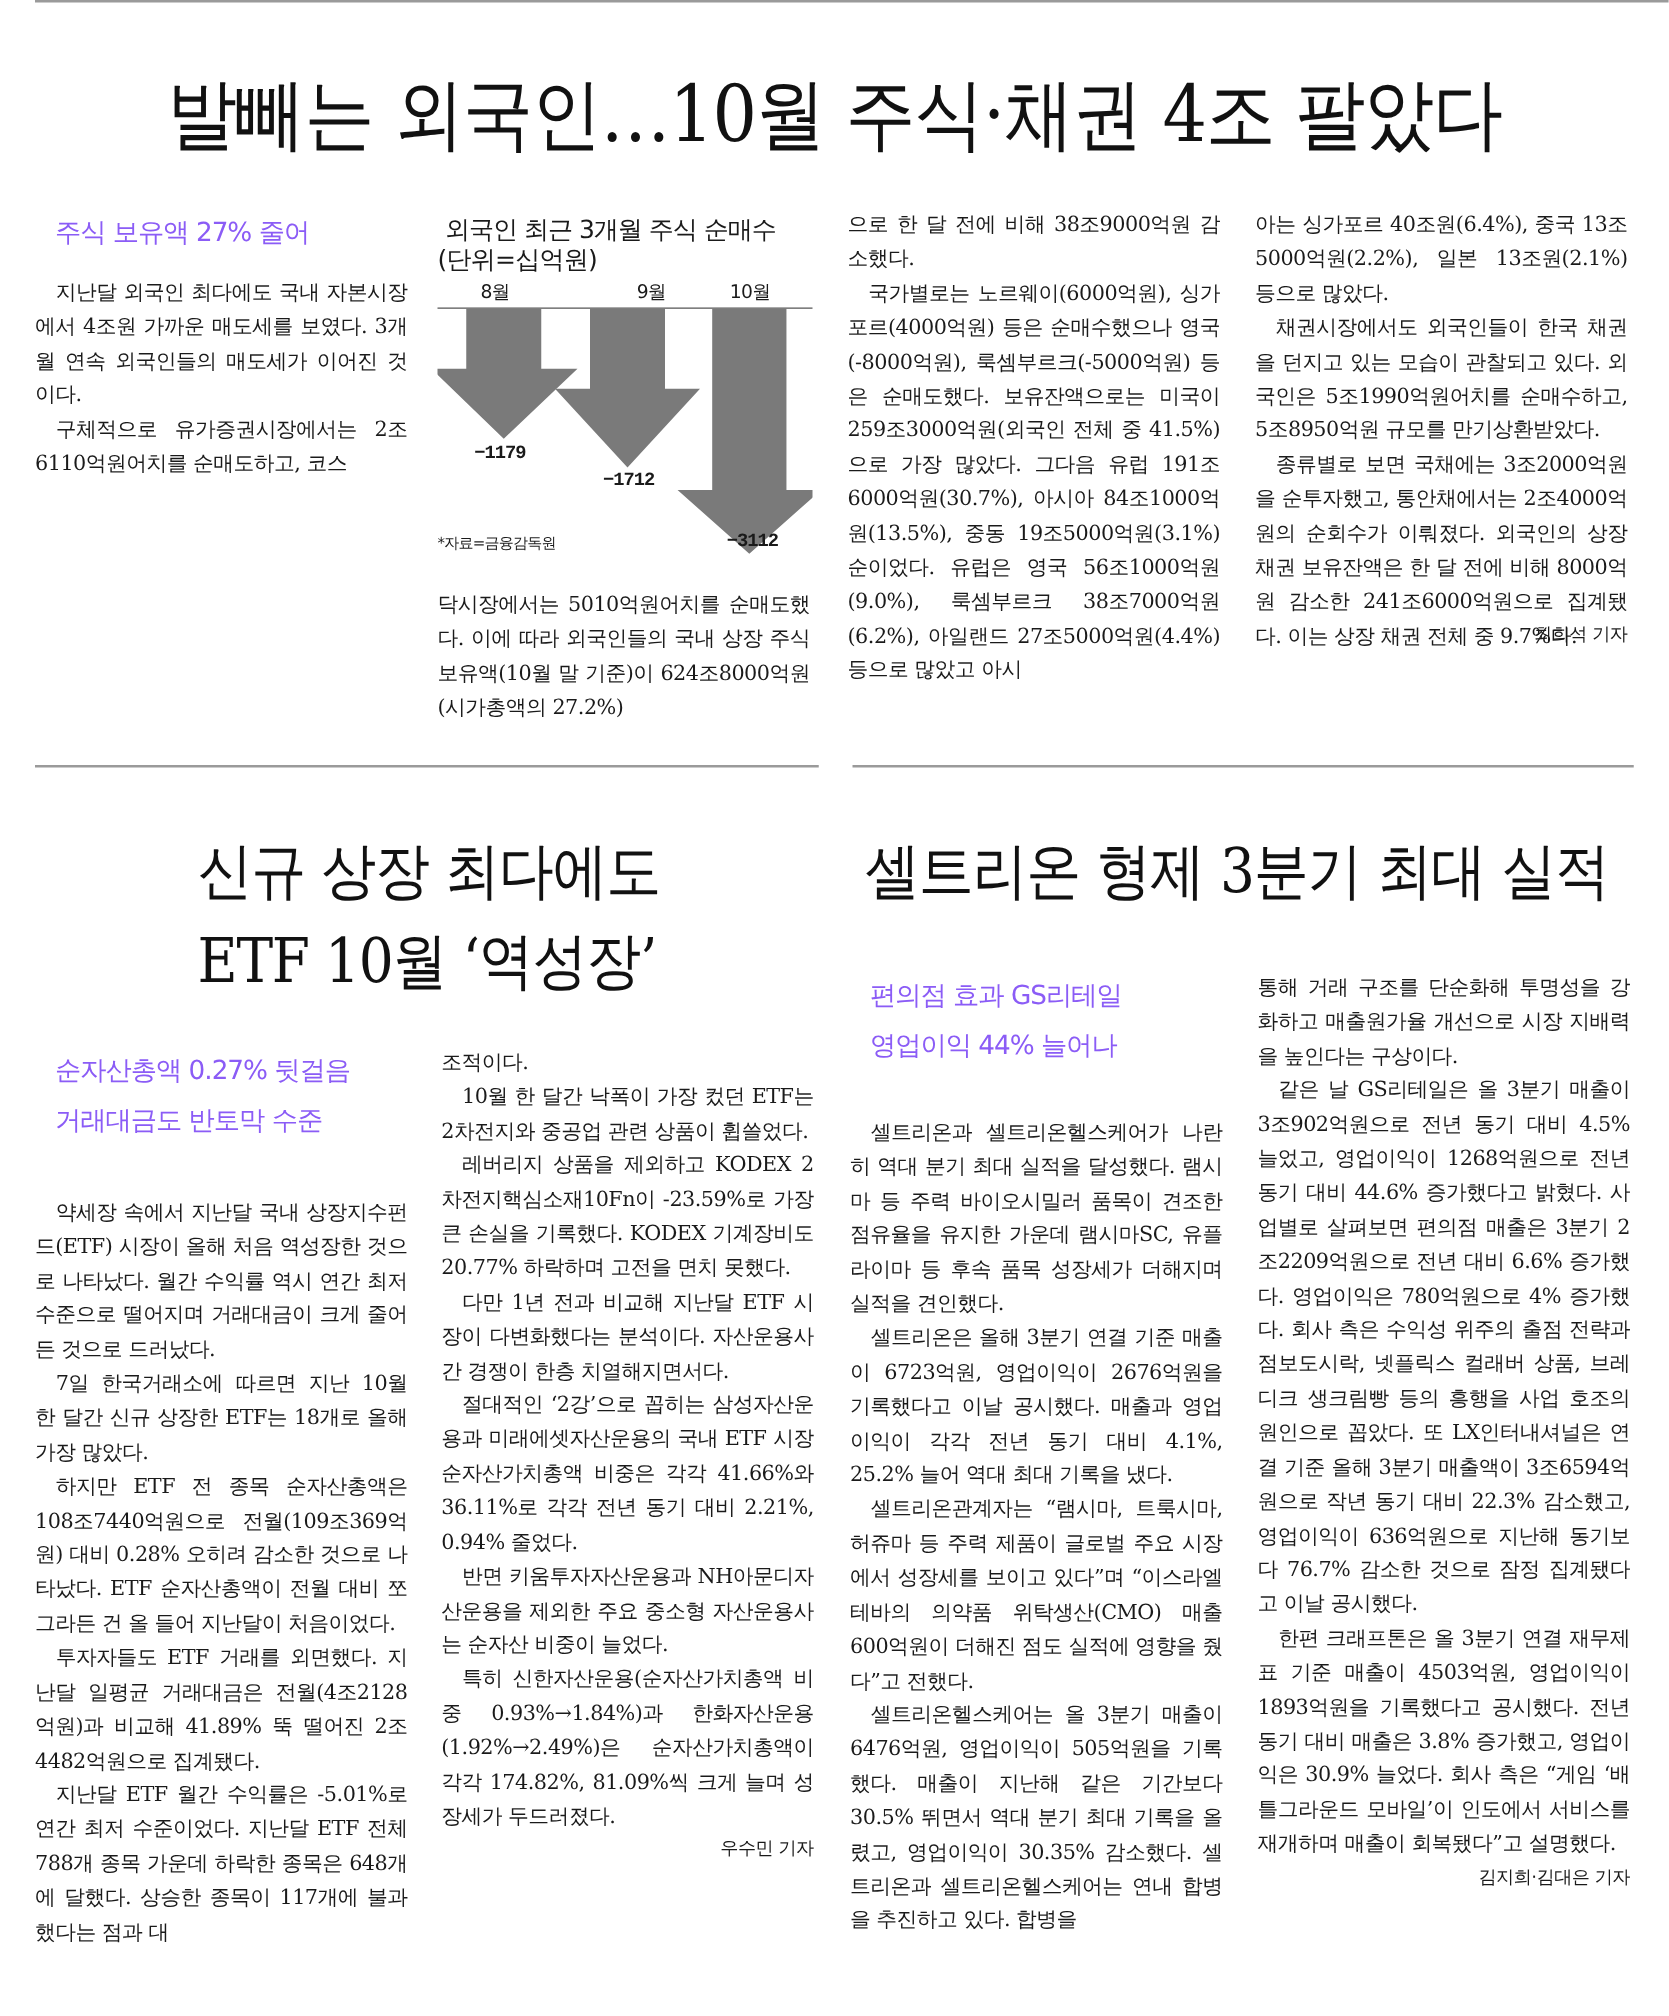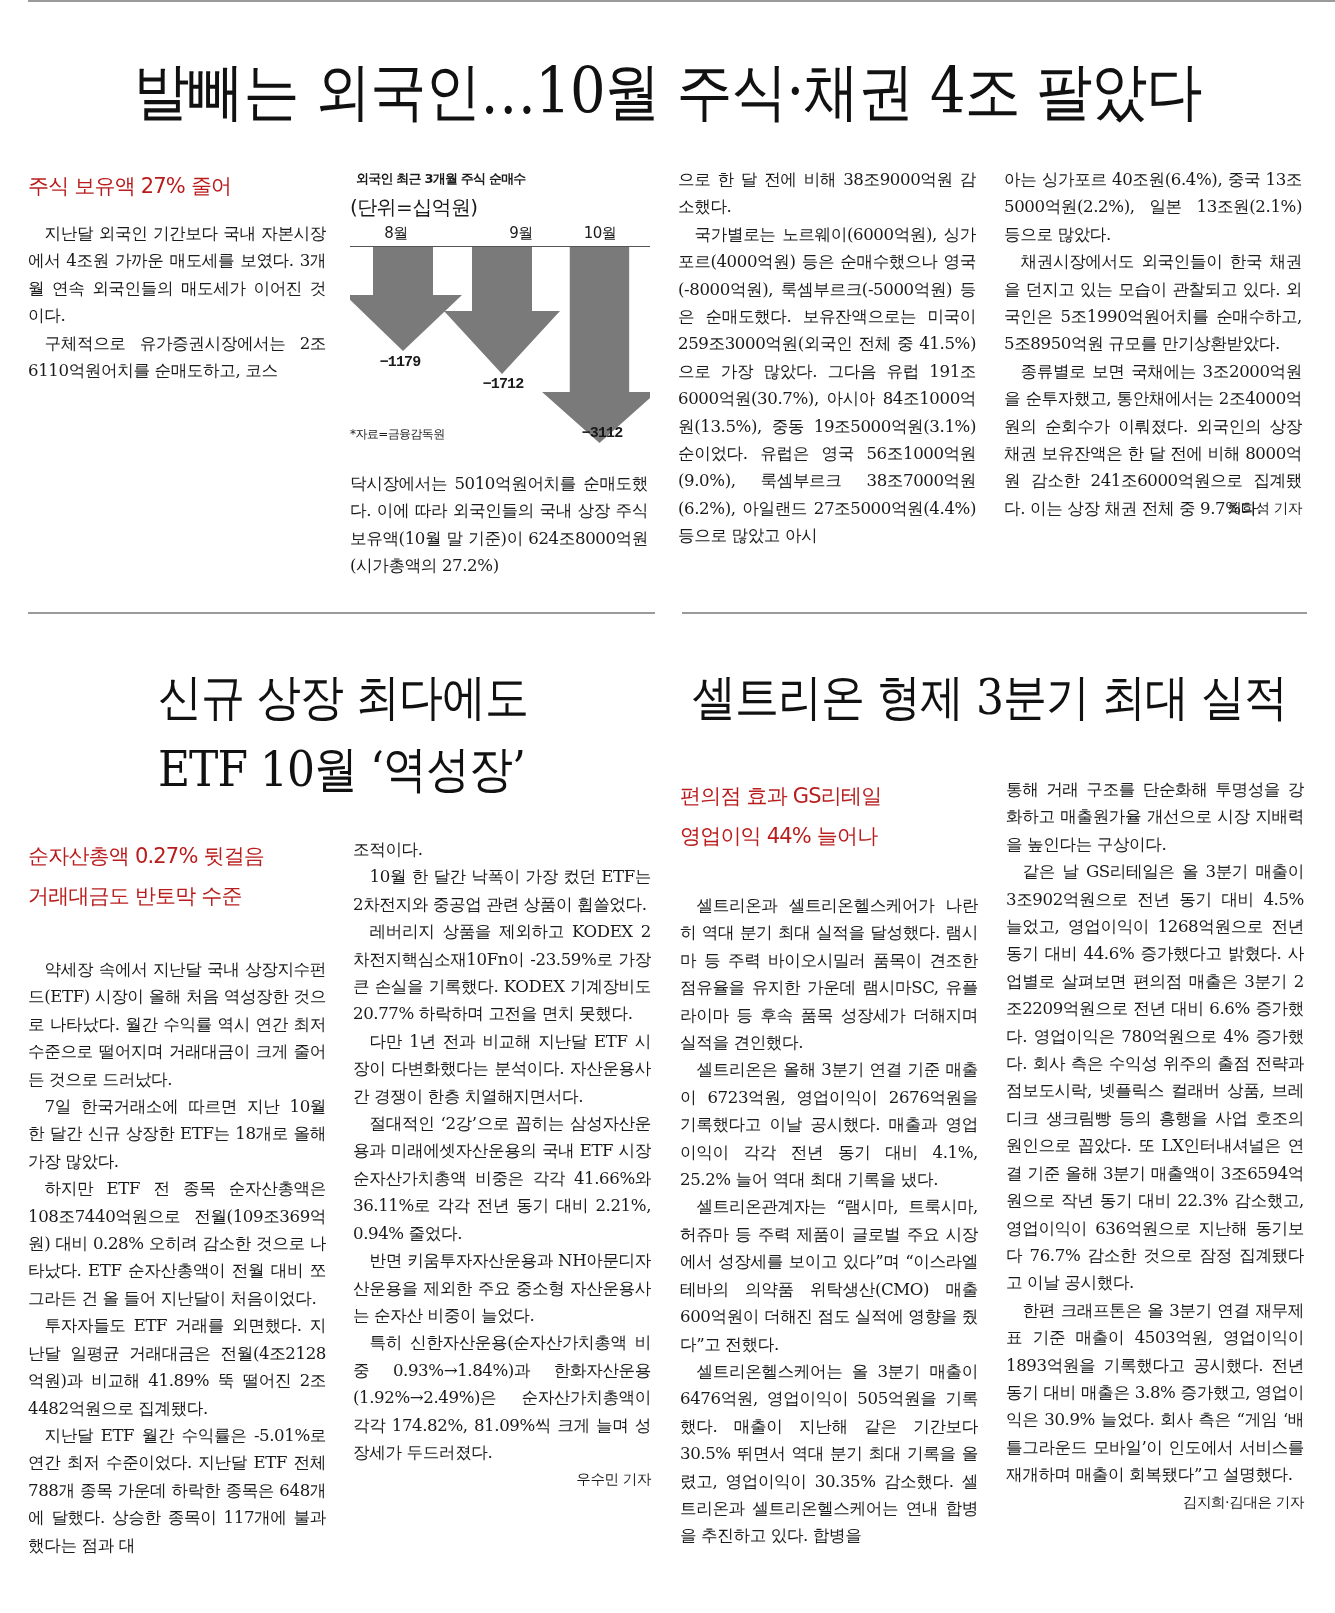--- a/index.html
+++ b/index.html
@@ -17,48 +17,48 @@
   }
   .col {
     position: absolute; width: 298px;
     font-size: 16.6px; line-height: 27.4px; letter-spacing: -0.4px;
     text-align: justify;
   }
   .col p { margin: 0; text-indent: 1em; }
   .col p.noindent { text-indent: 0; }
   .subhead {
     font-family: "DejaVu Sans", "Liberation Sans", sans-serif;
-    font-size: 21px; line-height: 40px; letter-spacing: -0.8px; color: #b91c1c;
+    font-size: 21px; line-height: 40px; letter-spacing: -0.8px; color: #8b5cf6; margin-left: 16px;
   }
   .byline { text-align: right; font-family: "DejaVu Sans", "Liberation Sans", sans-serif; font-size: 14.5px; }
   .rule { position: absolute; height: 2px; background: #9a9a9a; top: 612px; }
   .sec-headline {
     position: absolute; font-family: "DejaVu Serif", "Liberation Serif", serif;
     font-size: 44px; letter-spacing: -1px; color: #111; transform: scaleY(1.12);
   }
   
   .chart { position: absolute; left: 350px; top: 168px; width: 300px; height: 290px;
            font-family: "DejaVu Sans", "Liberation Sans", sans-serif; }
-  .chart-title { font-size: 13px; font-weight: bold; letter-spacing: -0.8px; position: absolute; left: 6px; top: 2px; }
+  .chart-title { font-size: 20px; font-weight: normal; letter-spacing: -0.8px; position: absolute; left: 6px; top: 2px; }
   .chart-unit { font-size: 20px; letter-spacing: -0.6px; position: absolute; left: 0px; top: 26px; }
   .chart-cat { position: absolute; top: 56px; font-size: 15px; letter-spacing: -0.6px; transform: translateX(-50%); }
   .chart-axis { position: absolute; left: 0; top: 78px; width: 300px; height: 1px; background: #555; }
   .chart-val { position: absolute; font-size: 15px; font-weight: bold; letter-spacing: -0.8px; transform: translateX(-50%); font-family: Liberation Mono, monospace; }
   .chart-src { position: absolute; left: 0; top: 258px; font-size: 12px; letter-spacing: -0.6px; }
 </style>
 </head>
 <body>
 
 <div class="topline"></div>
 
 <div class="main-headline">발빼는 외국인…10월 주식·채권 4조 팔았다</div>
 
 <div class="col" style="left:28px; top:166px;">
   <div class="subhead" style="margin-bottom:14px; font-size:21px;">주식 보유액 27% 줄어</div>
-  <p>지난달 외국인 기간보다 국내 자본시장에서 4조원 가까운 매도세를 보였다. 3개월 연속 외국인들의 매도세가 이어진 것이다.</p>
+  <p>지난달 외국인 최다에도 국내 자본시장에서 4조원 가까운 매도세를 보였다. 3개월 연속 외국인들의 매도세가 이어진 것이다.</p>
   <p>구체적으로 유가증권시장에서는 2조6110억원어치를 순매도하고, 코스</p>
 </div>
 
 <div class="chart">
   <div class="chart-title">외국인 최근 3개월 주식 순매수</div>
   <div class="chart-unit">(단위=십억원)</div>
   <div class="chart-cat" style="left:46px;text-align:center;">8월</div>
   <div class="chart-cat" style="left:148px;margin-left:23px;">9월</div>
   <div class="chart-cat" style="left:250px;">10월</div>
   <div class="chart-axis"></div>

